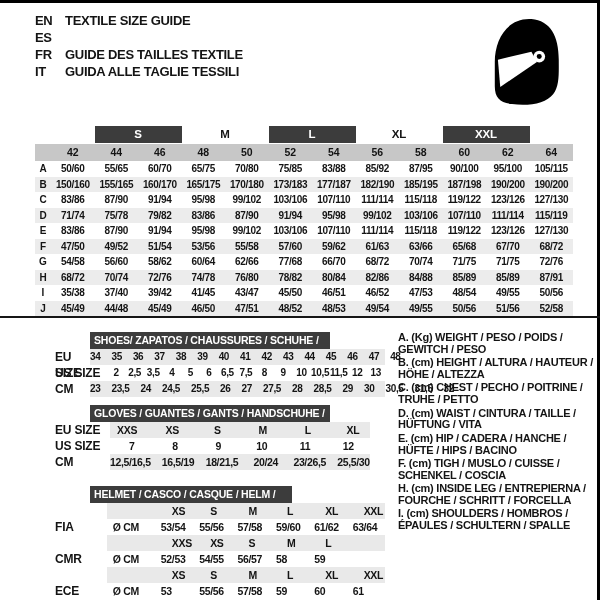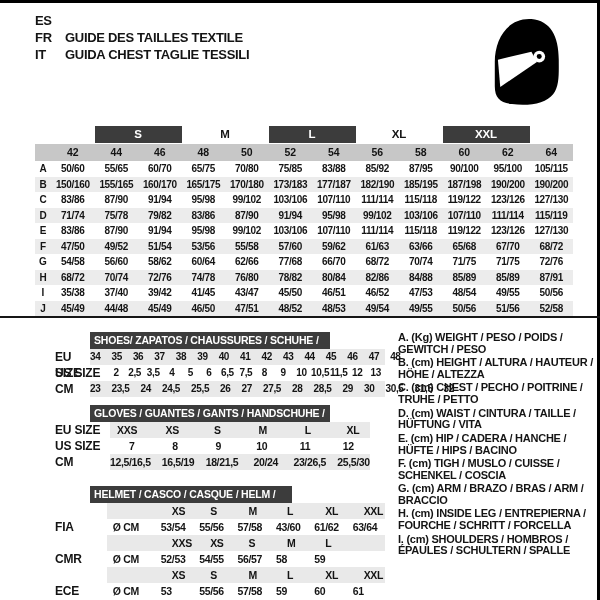--- a/index.html
+++ b/index.html
@@ -53,29 +53,33 @@
 </head>
 <body>
 
 <div class="page">
   <div class="top-line"></div>
   <div class="right-line"></div>
   <div class="mid-line"></div>
 
   <div class="langs">
     <div class="lang-row">
+      <span class="lang-code">EN</span>
+      <span>TEXTILE SIZE GUIDE</span>
+    </div>
+    <div class="lang-row">
       <span class="lang-code">ES</span>
     </div>
     <div class="lang-row">
       <span class="lang-code">FR</span>
       <span>GUIDE DES TAILLES TEXTILE</span>
     </div>
     <div class="lang-row">
       <span class="lang-code">IT</span>
-      <span>GUIDA CHEST TAGLIE TESSILI</span>
+      <span>GUIDA ALLE TAGLIE TESSILI</span>
     </div>
   </div>
 
   <svg class="helmet-ic" width="78" height="94" viewBox="0 0 100 120" aria-hidden="true">
     <path fill="#000" d="M57 5 C27 3 10 30 10 60 L10 91 C10 106 17 112 32 114 C54 117 76 113 85 101 C93 91 92 74 92 57 C92 27 81 7 57 5 Z"></path>
     <path fill="#fff" d="M14 57 L57 47 L64 60 L17 92 Z"></path>
     <circle cx="67" cy="53" r="7.5" fill="#fff"></circle>
     <circle cx="67" cy="53" r="3.2" fill="#000"></circle>
   </svg>
 
@@ -371,21 +375,21 @@
           <div class="cellv">XXL</div>
         </div>
       </div>
       <div class="srow">
         <div class="lbl">FIA</div>
         <div class="band">
           <div class="cellv">Ø CM</div>
           <div class="cellv">53/54</div>
           <div class="cellv">55/56</div>
           <div class="cellv">57/58</div>
-          <div class="cellv">43/60</div>
+          <div class="cellv">59/60</div>
           <div class="cellv">61/62</div>
           <div class="cellv">63/64</div>
         </div>
       </div>
       <div class="srow">
         <div class="lbl"></div>
         <div class="band shaded">
           <div class="cellv"></div>
           <div class="cellv">XXS</div>
           <div class="cellv">XS</div>
@@ -433,17 +437,16 @@
       </div>
     </div>
 
   <div class="legend" id="legend">
       <div class="legend-item">A. (Kg) WEIGHT / PESO / POIDS / GEWITCH / PESO</div>
       <div class="legend-item">B. (cm) HEIGHT / ALTURA / HAUTEUR / HÖHE / ALTEZZA</div>
       <div class="legend-item">C. (cm) CHEST / PECHO / POITRINE / TRUHE / PETTO</div>
       <div class="legend-item">D. (cm) WAIST / CINTURA / TAILLE / HÜFTUNG / VITA</div>
       <div class="legend-item">E. (cm) HIP / CADERA / HANCHE / HÜFTE / HIPS /  BACINO</div>
       <div class="legend-item">F.  (cm) TIGH / MUSLO / CUISSE / SCHENKEL / COSCIA</div>
-      <div class="legend-item">G. (cm) ARM  / BRAZO / BRAS / ARM / BRACCIO</div>
       <div class="legend-item">H. (cm) INSIDE LEG / ENTREPIERNA / FOURCHE / SCHRITT / FORCELLA</div>
       <div class="legend-item">I.  (cm) SHOULDERS / HOMBROS / ÉPAULES / SCHULTERN / SPALLE</div>
     </div>
 </div>
 
 </body></html>

